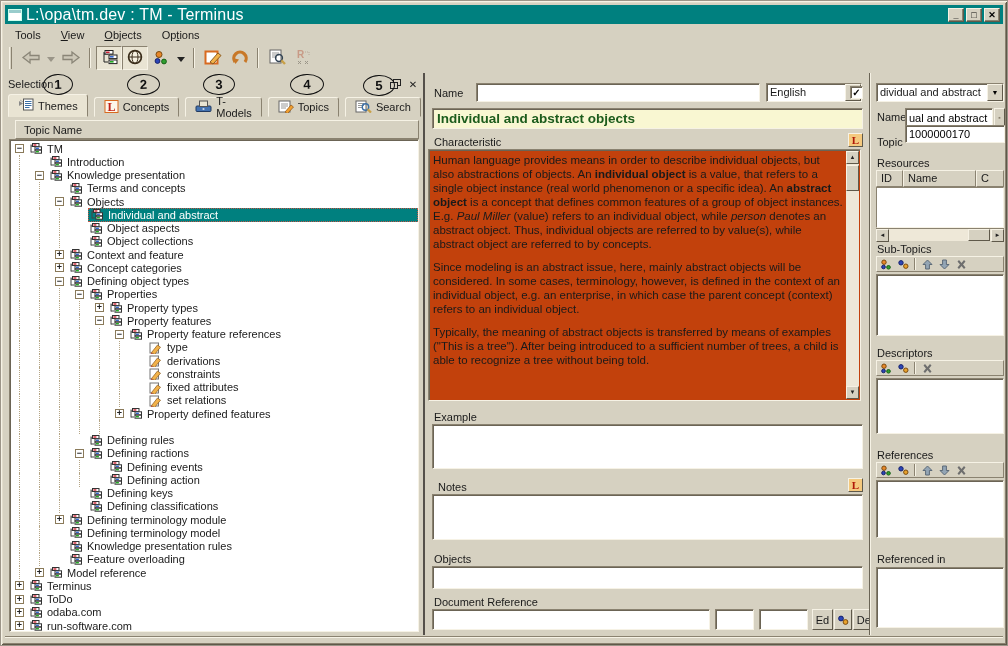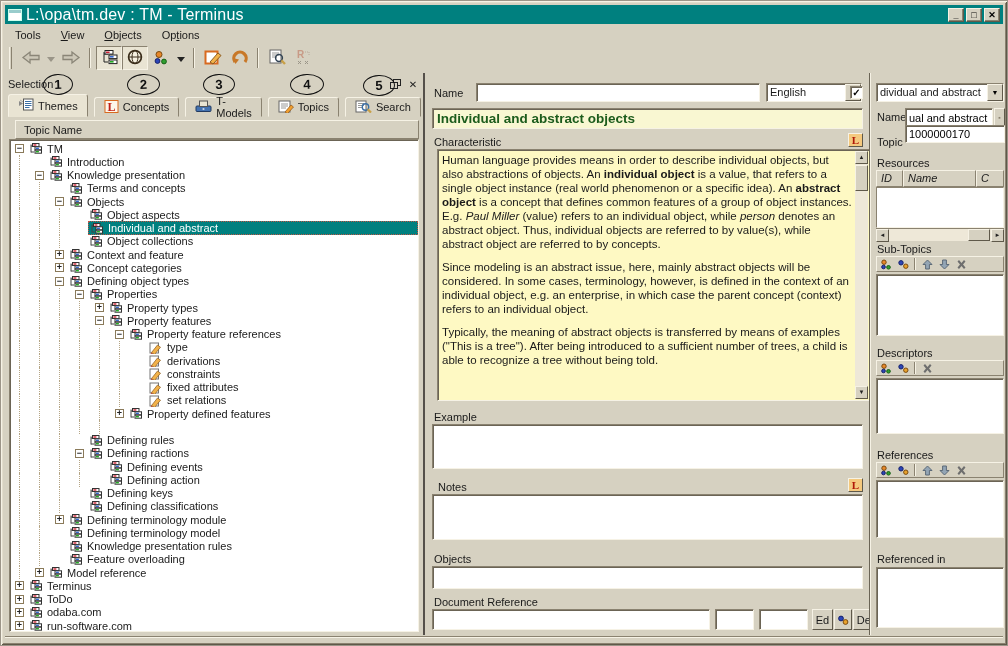--- a/index.html
+++ b/index.html
@@ -67,21 +67,21 @@
     border:1px solid; border-color:var(--dk) var(--hi) var(--hi) var(--dk); box-shadow:inset 1px 1px 0 #6b6455;
     color:var(--bannertx); font-weight:bold; font-size:13.5px; padding:2px 4px;}
   .combo{position:absolute; display:flex; background:#fff; border:1px solid; border-color:var(--dk) var(--hi) var(--hi) var(--dk); box-shadow:inset 1px 1px 0 #6b6455;}
   .combo .val{flex:1; padding:2px 3px; white-space:nowrap; overflow:hidden;}
   .combo .dd{flex:0 0 16px; display:flex; align-items:center; justify-content:center; font-size:7px; color:#000;
     background:var(--bg); border:1px solid; border-color:var(--hi) var(--dkr) var(--dkr) var(--hi);}
   .checkbox{position:absolute; width:13px; height:13px; background:#fff; border:1px solid; border-color:var(--dk) var(--hi) var(--hi) var(--dk);
     box-shadow:inset 1px 1px 0 #6b6455; font:bold 10px/11px "Liberation Sans", sans-serif; text-align:center; color:#000;}
   .lbtn{position:absolute; width:15px; height:14px; background:#f4c97e; border:1px solid; border-color:var(--hi) var(--dkr) var(--dkr) var(--hi);
     color:#b01808; font:bold 11px/12px "Liberation Serif", serif; text-align:center;}
-  .chararea{position:absolute; left:11px; top:74px; width:433px; height:252px; background:#fef9c3;
+  .chararea{position:absolute; left:2px; top:74px; width:433px; height:252px; background:#c2410c;
     border:1px solid; border-color:var(--dk) var(--hi) var(--hi) var(--dk); box-shadow:inset 1px 1px 0 #6b6455; overflow:hidden;}
   .char-text{position:absolute; left:4px; top:3px; right:16px; bottom:0; font-size:11.5px; line-height:14px; overflow:hidden;}
   .char-text p{margin-bottom:9px;}
   .vsb{position:absolute; top:1px; right:1px; bottom:1px; width:13px; background:#eee8d8;}
   .sb-btn{position:absolute; left:0; width:13px; height:13px; background:var(--bg);
     border:1px solid; border-color:var(--hi) var(--dkr) var(--dkr) var(--hi); font-size:6px; line-height:11px; text-align:center; color:#222;}
   .sb-thumb{position:absolute; left:0; width:13px; background:var(--bg); border:1px solid; border-color:var(--hi) var(--dkr) var(--dkr) var(--hi);}
   .txtarea{position:absolute; background:#fff; border:1px solid; border-color:var(--dk) var(--hi) var(--hi) var(--dk); box-shadow:inset 1px 1px 0 #6b6455;}
   .smallbtn{position:absolute; height:21px; background:var(--bg); border:1px solid; border-color:var(--hi) var(--dkr) var(--dkr) var(--hi);
     font-size:11px; display:flex; align-items:center; justify-content:center;}
@@ -343,49 +343,49 @@
                 <rect x="6.9" y="8" width="3" height="1.4" fill="#2a2"></rect>
               </svg></span>
             <span>Objects</span>
           </span>
         </div>
         <div class="tree-row">
           <span class="g"></span>
           <span class="g"></span>
           <span class="g"></span>
           <span class="noexp"></span>
+          <span class="row-main sel">
+            <span class="ticon"><svg width="14" height="11">
+                <path d="M2 1.5v8M2 3h3M2 9h3" stroke="#444" fill="none"></path>
+                <rect x="3.5" y="0.5" width="6.5" height="3" fill="#fff" stroke="#333"></rect>
+                <rect x="4.4" y="1.3" width="3" height="1.4" fill="#c23"></rect>
+                <rect x="6" y="3.8" width="6.5" height="3" fill="#fff" stroke="#333"></rect>
+                <rect x="6.9" y="4.6" width="3" height="1.4" fill="#36c"></rect>
+                <rect x="6" y="7.2" width="6.5" height="3" fill="#fff" stroke="#333"></rect>
+                <rect x="6.9" y="8" width="3" height="1.4" fill="#2a2"></rect>
+              </svg></span>
+            <span>Individual and abstract</span>
+          </span>
+        </div>
+        <div class="tree-row">
+          <span class="g"></span>
+          <span class="g"></span>
+          <span class="g"></span>
+          <span class="noexp"></span>
           <span class="row-main">
             <span class="ticon"><svg width="14" height="11">
                 <path d="M2 1.5v8M2 3h3M2 9h3" stroke="#444" fill="none"></path>
                 <rect x="3.5" y="0.5" width="6.5" height="3" fill="#fff" stroke="#333"></rect>
                 <rect x="4.4" y="1.3" width="3" height="1.4" fill="#c23"></rect>
                 <rect x="6" y="3.8" width="6.5" height="3" fill="#fff" stroke="#333"></rect>
                 <rect x="6.9" y="4.6" width="3" height="1.4" fill="#36c"></rect>
                 <rect x="6" y="7.2" width="6.5" height="3" fill="#fff" stroke="#333"></rect>
                 <rect x="6.9" y="8" width="3" height="1.4" fill="#2a2"></rect>
               </svg></span>
             <span>Object aspects</span>
-          </span>
-        </div>
-        <div class="tree-row">
-          <span class="g"></span>
-          <span class="g"></span>
-          <span class="g"></span>
-          <span class="noexp"></span>
-          <span class="row-main sel">
-            <span class="ticon"><svg width="14" height="11">
-                <path d="M2 1.5v8M2 3h3M2 9h3" stroke="#444" fill="none"></path>
-                <rect x="3.5" y="0.5" width="6.5" height="3" fill="#fff" stroke="#333"></rect>
-                <rect x="4.4" y="1.3" width="3" height="1.4" fill="#c23"></rect>
-                <rect x="6" y="3.8" width="6.5" height="3" fill="#fff" stroke="#333"></rect>
-                <rect x="6.9" y="4.6" width="3" height="1.4" fill="#36c"></rect>
-                <rect x="6" y="7.2" width="6.5" height="3" fill="#fff" stroke="#333"></rect>
-                <rect x="6.9" y="8" width="3" height="1.4" fill="#2a2"></rect>
-              </svg></span>
-            <span>Individual and abstract</span>
           </span>
         </div>
         <div class="tree-row">
           <span class="g"></span>
           <span class="g"></span>
           <span class="g"></span>
           <span class="noexp"></span>
           <span class="row-main">
             <span class="ticon"><svg width="14" height="11">
                 <path d="M2 1.5v8M2 3h3M2 9h3" stroke="#444" fill="none"></path>
@@ -958,21 +958,21 @@
     </div>
     <span class="lbl" style="left:4px; top:36px;">Name</span>
     <input class="field" style="left: 32px; top: 33px; width: 88px; height: 19px;" value="ual and abstract">
     <span class="smallbtn" style="left:121px; top:33px; width:11px; height:19px;">
         <span style="font-size:7px; color:#8a8270;">▪</span>
       </span>
     <span class="lbl" style="left:4px; top:61px;">Topic</span>
     <input class="field" style="left: 32px; top: 50px; width: 100px; height: 18px;" value="1000000170">
 
     <span class="lbl" style="left:4px; top:82px;">Resources</span>
-    <div class="rtable" style="top:95px;font-style:italic;">
+    <div class="rtable" style="top:95px;">
       <div class="rt-head">
           <span class="rt-col" style="width: 27px;">ID</span>
           <span class="rt-col" style="width: 73px;">Name</span>
           <span class="rt-col" style="width: 28px;">C</span>
         </div>
       <div class="rt-body"></div>
       <div class="hsb">
         <span class="hbtn l">◄</span>
         <span class="th"></span>
         <span class="hbtn r">►</span>

